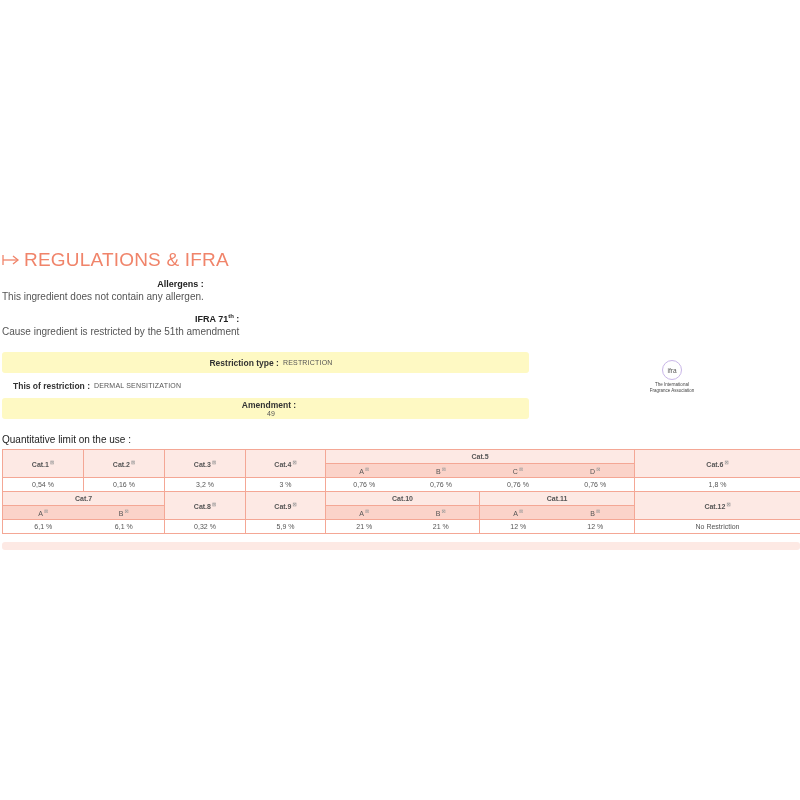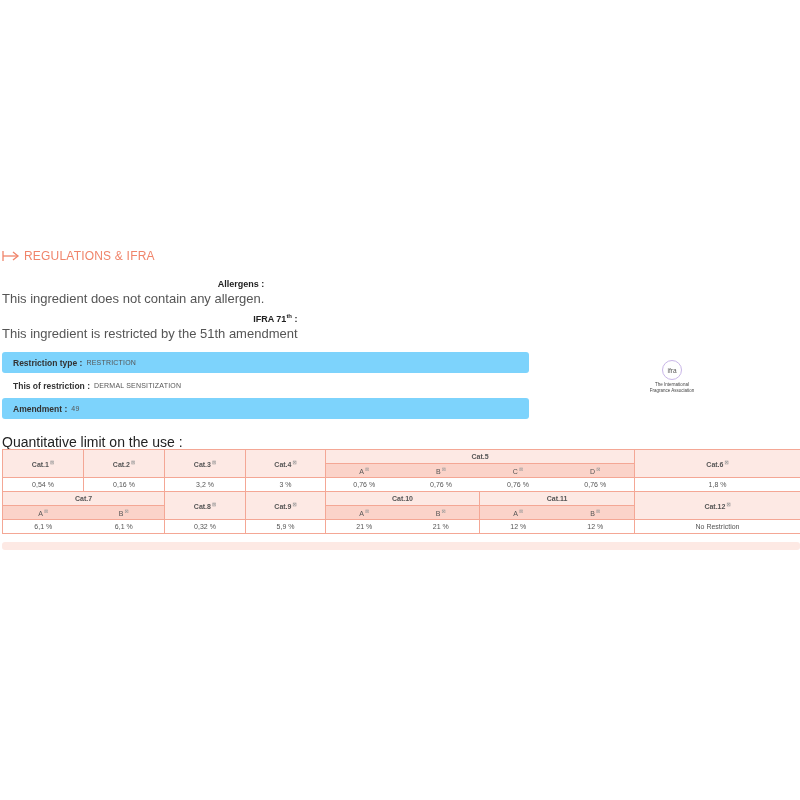--- a/index.html
+++ b/index.html
@@ -4,46 +4,46 @@
 <style>
   html, body { margin: 0; padding: 0; background: #ffffff; }
   body {
     width: 800px; height: 800px; position: relative; overflow: hidden;
     font-family: "Liberation Sans", "DejaVu Sans", sans-serif;
     color: #333;
   }
   .section-title {
     position: absolute; left: 2px; top: 249px;
     display: flex; align-items: center;
-    color: #f0846a; font-size: 12px; letter-spacing: 0.2px; text-align: right;
+    color: #f0846a; font-size: 19px; letter-spacing: 0.2px; text-align: right;
   }
   .section-title .arrow { width: 18px; height: 14px; margin-right: 4px; }
   .label-bold { font-size: 9px; font-weight: bold; color: #222; }
-  .small-text { font-size: 13px; color: #555; }
+  .small-text { font-size: 10px; color: #555; }
   .block { position: absolute; left: 2px; text-align: right; }
   .info-row {
     position: absolute; left: 2px; width: 527px; height: 21px;
     border-radius: 3px; display: flex; align-items: center;
     padding-left: 11px; box-sizing: border-box;
   }
-  .info-row.shaded { background: #7dd3fc; }
+  .info-row.shaded { background: #fef9c3; justify-content: center; }
   .info-row .k { font-size: 8.5px; font-weight: bold; color: #333; margin-right: 4px; }
   .info-row .v { font-size: 7px; color: #555; letter-spacing: 0.2px; }
   .ifra-logo {
     position: absolute; left: 645px; top: 360px; width: 54px; height: 40px;
     text-align: center;
   }
   .ifra-logo .ring {
     width: 20px; height: 20px; margin: 0 auto; border-radius: 50%;
     border: 1.5px solid #c9b6e8; box-sizing: border-box;
     display: flex; align-items: center; justify-content: center;
     font-size: 6.5px; color: #555;
   }
   .ifra-logo .cap { font-size: 4.5px; color: #444; line-height: 5.5px; margin-top: 2px; }
-  .qlabel { position: absolute; left: 2px; top: 434px; font-size: 14px; color: #222; }
+  .qlabel { position: absolute; left: 2px; top: 434px; font-size: 10px; color: #222; }
 
   table.limits {
     position: absolute; left: 2px; top: 449px; width: 798px;
     border-collapse: collapse; table-layout: fixed;
   }
   table.limits td {
     border: 1px solid #f4a795; text-align: center; padding: 0;
     font-size: 7px; color: #555; height: 13px;
   }
   td.hdr { background: #fde9e4; font-weight: bold; color: #333; font-size: 6.5px; }
@@ -70,32 +70,32 @@
   <span>REGULATIONS &amp; IFRA</span>
 </div>
 
 <div class="block" style="top:279px;">
   <div class="label-bold">Allergens :</div>
   <div class="small-text" style="margin-top:2px;">This ingredient does not contain any allergen.</div>
 </div>
 
 <div class="block" style="top:313px;">
   <div class="label-bold"><span>IFRA 71</span><sup style="font-size:6px;">th</sup><span> :</span></div>
-  <div class="small-text" style="margin-top:2px;">This ingredient is restricted by the 51th amendment</div>
+  <div class="small-text" style="margin-top:2px;">Cause ingredient is restricted by the 51th amendment</div>
 </div>
 
 <div class="info-row shaded" style="top:352px;">
   <span class="k">Restriction type :</span>
   <span class="v">RESTRICTION</span>
 </div>
 <div class="info-row" style="top:375px;">
   <span class="k">This of restriction :</span>
   <span class="v">DERMAL SENSITIZATION</span>
 </div>
-<div class="info-row shaded" style="top:398px;">
+<div class="info-row shaded" style="top:398px;flex-direction:column;">
   <span class="k">Amendment :</span>
   <span class="v">49</span>
 </div>
 
 <div class="ifra-logo">
   <div class="ring">ifra</div>
   <div class="cap">The International</div>
   <div class="cap" style="margin-top:0;">Fragrance Association</div>
 </div>
 

